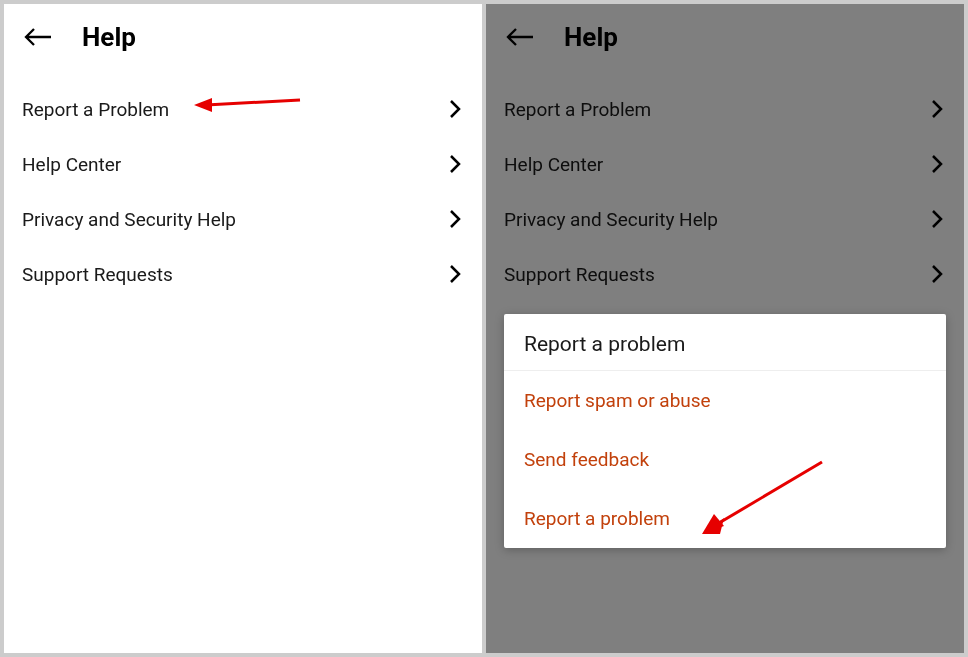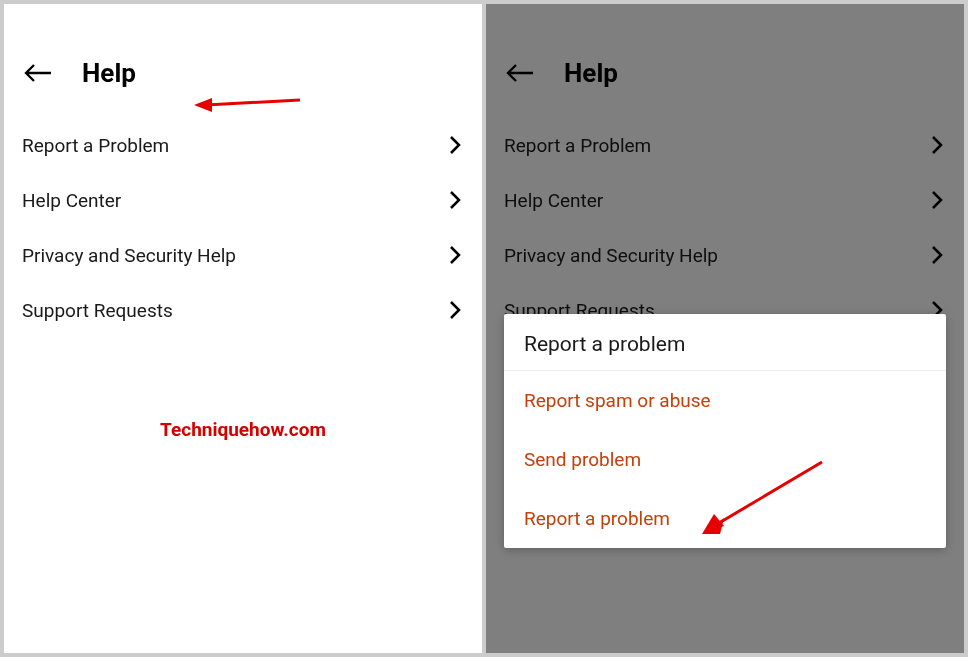--- a/index.html
+++ b/index.html
@@ -31,21 +31,20 @@
       position: absolute;
       inset: 0;
       background: rgba(0,0,0,0.5);
       pointer-events: none;
     }
     .header {
       display: flex;
       align-items: center;
       padding: 18px 18px 18px 18px;
       gap: 28px;
-      margin-top: 36px;
     }
     .back-arrow {
       width: 32px;
       height: 24px;
       display: flex;
       align-items: center;
       justify-content: center;
     }
     .back-arrow svg {
       width: 30px;
@@ -175,21 +174,20 @@
     <div class="menu-item">
       <span class="menu-label">Support Requests</span>
       <span class="chevron">
         <svg viewBox="0 0 14 20">
             <path d="M3 2 L11 10 L3 18"></path>
           </svg>
       </span>
     </div>
   </div>
 
-  <div class="watermark">Techniquehow.com</div>
 
   <svg class="annot-arrow-1" viewBox="0 0 110 20">
     <line x1="108" y1="6" x2="14" y2="11" stroke="#e60000" stroke-width="3"></line>
     <polygon points="2,11 20,4 20,18" fill="#e60000"></polygon>
   </svg>
 </div>
 
 <div class="pane pane-right">
   <div class="header">
     <div class="back-arrow">
@@ -233,21 +231,21 @@
           </svg>
       </span>
     </div>
   </div>
 
   <div class="overlay-dim"></div>
 
   <div class="popup">
     <div class="popup-title">Report a problem</div>
     <div class="popup-item">Report spam or abuse</div>
-    <div class="popup-item">Send problem</div>
+    <div class="popup-item">Send feedback</div>
     <div class="popup-item">Report a problem</div>
   </div>
 
   <svg class="annot-arrow-2" viewBox="0 0 130 80">
     <line x1="126" y1="4" x2="18" y2="68" stroke="#e60000" stroke-width="3"></line>
     <polygon points="6,76 28,60 24,76" fill="#e60000"></polygon>
     <polygon points="6,76 18,56 28,68" fill="#e60000"></polygon>
   </svg>
 </div>
 

